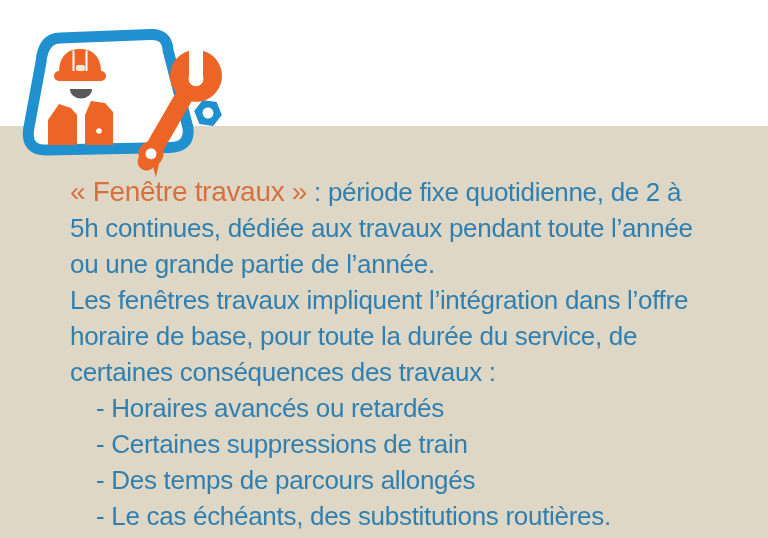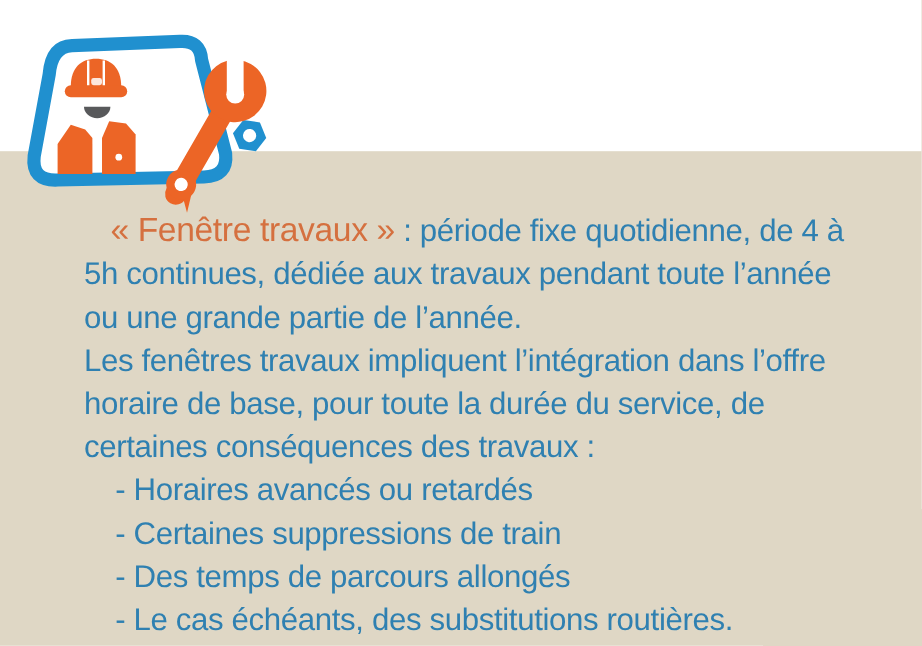--- a/index.html
+++ b/index.html
@@ -24,21 +24,20 @@
     width:700px;
     font-size:26px;
     line-height:36px;
     letter-spacing:-0.3px;
     color:#2f80b1;
   }
   .line{white-space:nowrap;}
   .heading{
     color:#d5703f;
     font-size:28px;
-    margin-left:22px;
   }
   .bullet{padding-left:26px;}
 </style>
 </head>
 <body>
 
 <div class="page">
 
   <div class="top-band"></div>
 
@@ -81,21 +80,21 @@
           <rect x="-7" y="-124" width="14" height="38"></rect>
           <circle cx="0" cy="-85" r="7.5"></circle>
         </g>
         <circle cx="0" cy="2" r="5.5" fill="#ffffff"></circle>
       </g>
     </svg>
   </div>
 
   <div class="content">
     <div class="line">
-      <span class="heading">« Fenêtre travaux »</span><span> : période fixe quotidienne, de 4 à</span>
+      <span class="heading">« Fenêtre travaux »</span><span> : période fixe quotidienne, de 2 à</span>
     </div>
     <div class="line">5h continues, dédiée aux travaux pendant toute l’année</div>
     <div class="line">ou une grande partie de l’année.</div>
     <div class="line">Les fenêtres travaux impliquent l’intégration dans l’offre</div>
     <div class="line">horaire de base, pour toute la durée du service, de</div>
     <div class="line">certaines conséquences des travaux :</div>
     <div class="line bullet">- Horaires avancés ou retardés</div>
     <div class="line bullet">- Certaines suppressions de train</div>
     <div class="line bullet">- Des temps de parcours allongés</div>
     <div class="line bullet">- Le cas échéants, des substitutions routières.</div>

